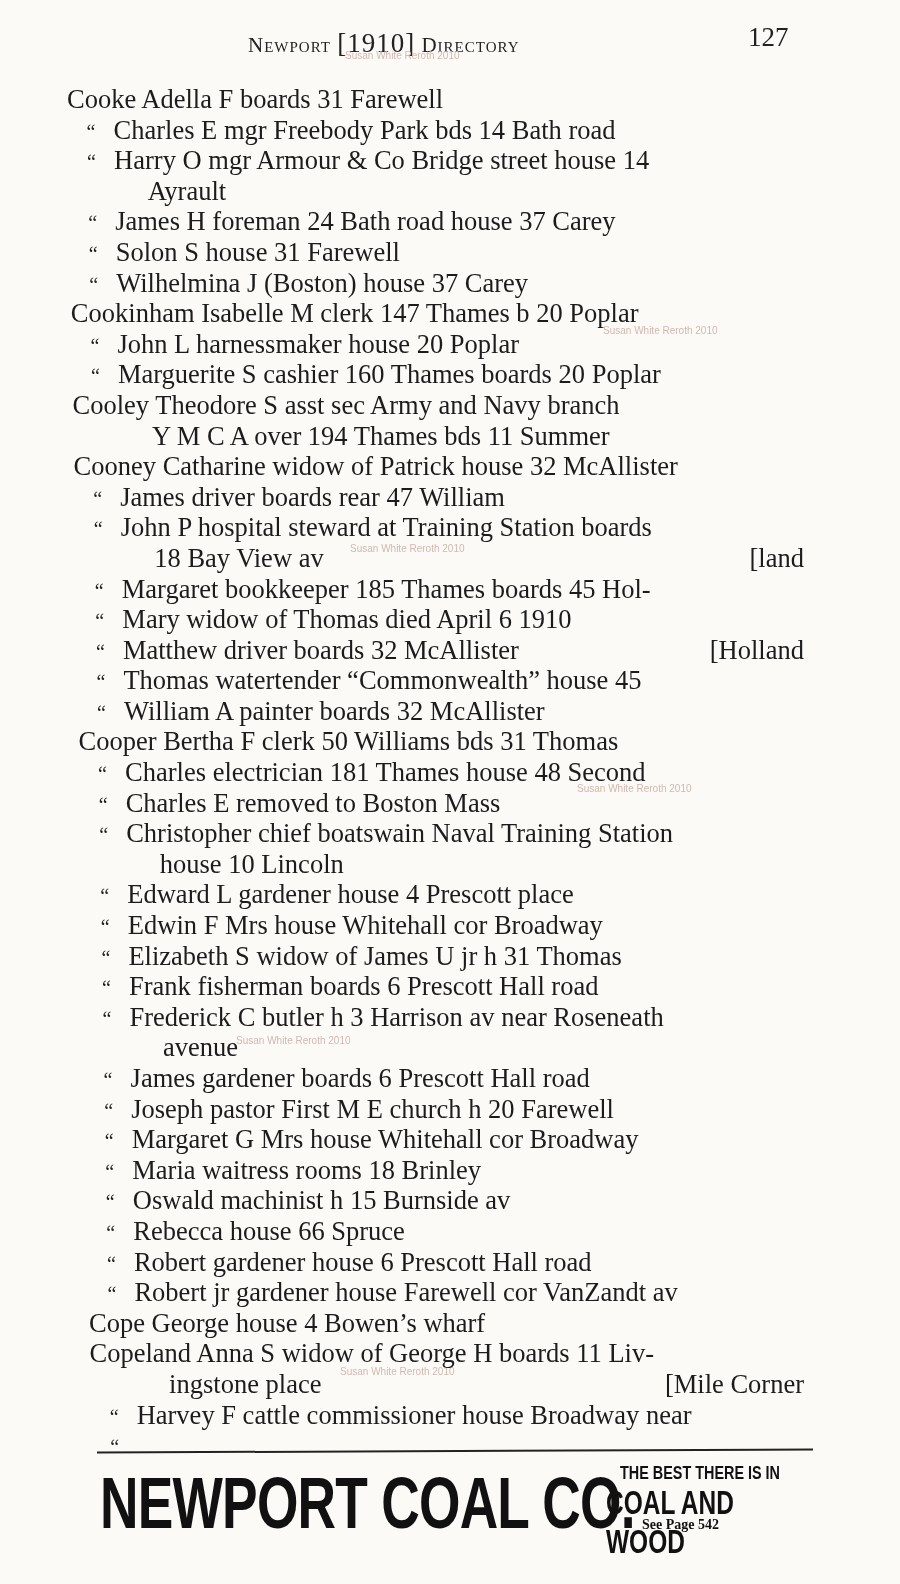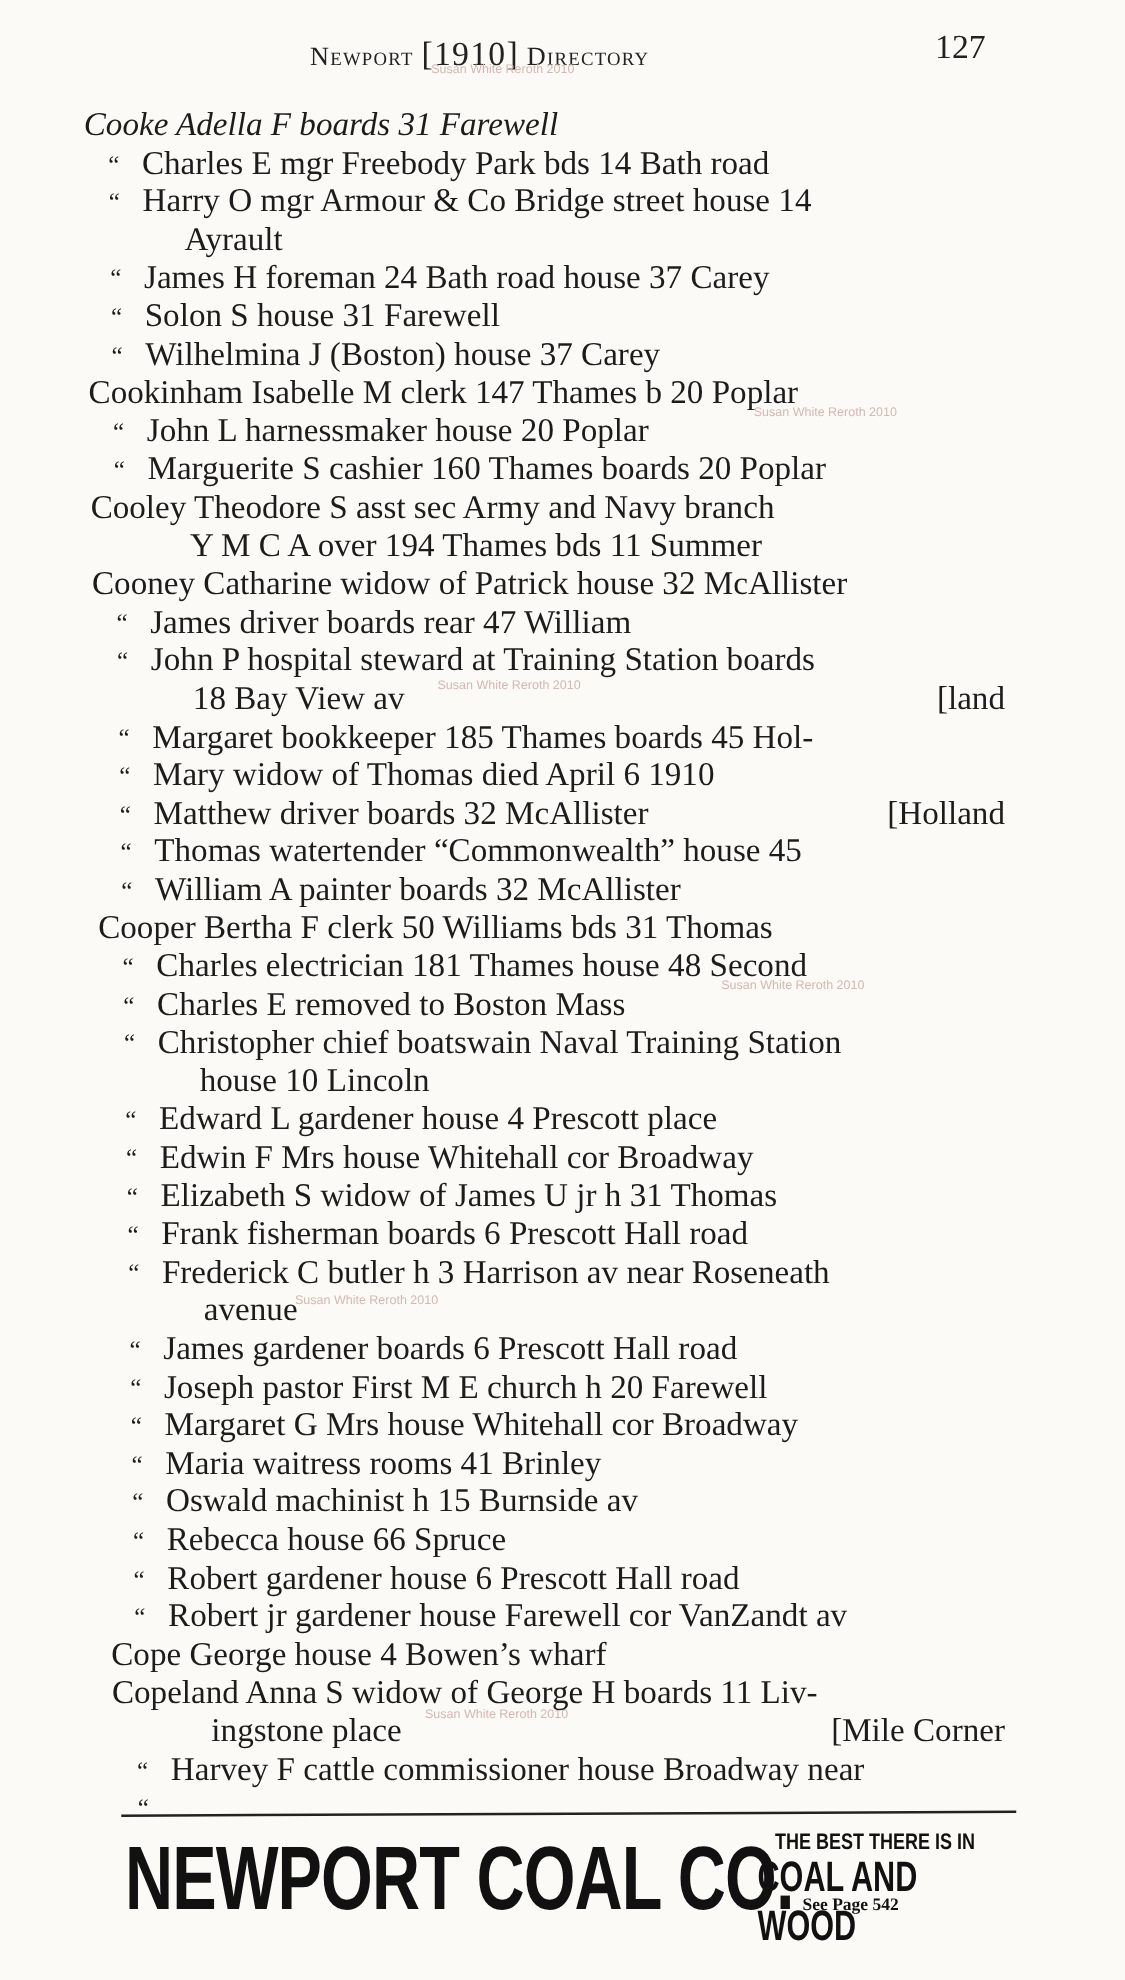--- a/index.html
+++ b/index.html
@@ -89,21 +89,21 @@
 </div>
 
 <div class="watermark" style="left:345px;top:50px;">Susan White Reroth 2010</div>
 <div class="watermark" style="left:603px;top:325px;">Susan White Reroth 2010</div>
 <div class="watermark" style="left:350px;top:543px;">Susan White Reroth 2010</div>
 <div class="watermark" style="left:577px;top:783px;">Susan White Reroth 2010</div>
 <div class="watermark" style="left:236px;top:1035px;">Susan White Reroth 2010</div>
 <div class="watermark" style="left:340px;top:1366px;">Susan White Reroth 2010</div>
 
 <div class="entries" id="entries">
-    <div class="entry surname" style="margin-left: 0px; font-style: italic;">
+    <div class="entry surname" style="margin-left: 0px;">
       <span class="txt">Cooke Adella F boards 31 Farewell</span>
     </div>
     <div class="entry ditto" style="margin-left: 0.55px;">
       <span class="ditto-mark">“</span>
       <span class="txt">Charles E mgr Freebody Park bds 14 Bath road</span>
     </div>
     <div class="entry ditto" style="margin-left: 1.1px;">
       <span class="ditto-mark">“</span>
       <span class="txt">Harry O mgr Armour &amp; Co Bridge street house 14</span>
     </div>
@@ -223,21 +223,21 @@
     <div class="entry ditto" style="margin-left: 18.15px;">
       <span class="ditto-mark">“</span>
       <span class="txt">Joseph pastor First M E church h 20 Farewell</span>
     </div>
     <div class="entry ditto" style="margin-left: 18.7px;">
       <span class="ditto-mark">“</span>
       <span class="txt">Margaret G Mrs house Whitehall cor Broadway</span>
     </div>
     <div class="entry ditto" style="margin-left: 19.25px;">
       <span class="ditto-mark">“</span>
-      <span class="txt">Maria waitress rooms 41 Brinley</span>
+      <span class="txt">Maria waitress rooms 18 Brinley</span>
     </div>
     <div class="entry ditto" style="margin-left: 19.8px;">
       <span class="ditto-mark">“</span>
       <span class="txt">Oswald machinist h 15 Burnside av</span>
     </div>
     <div class="entry ditto" style="margin-left: 20.35px;">
       <span class="ditto-mark">“</span>
       <span class="txt">Rebecca house 66 Spruce</span>
     </div>
     <div class="entry ditto" style="margin-left: 20.9px;">

